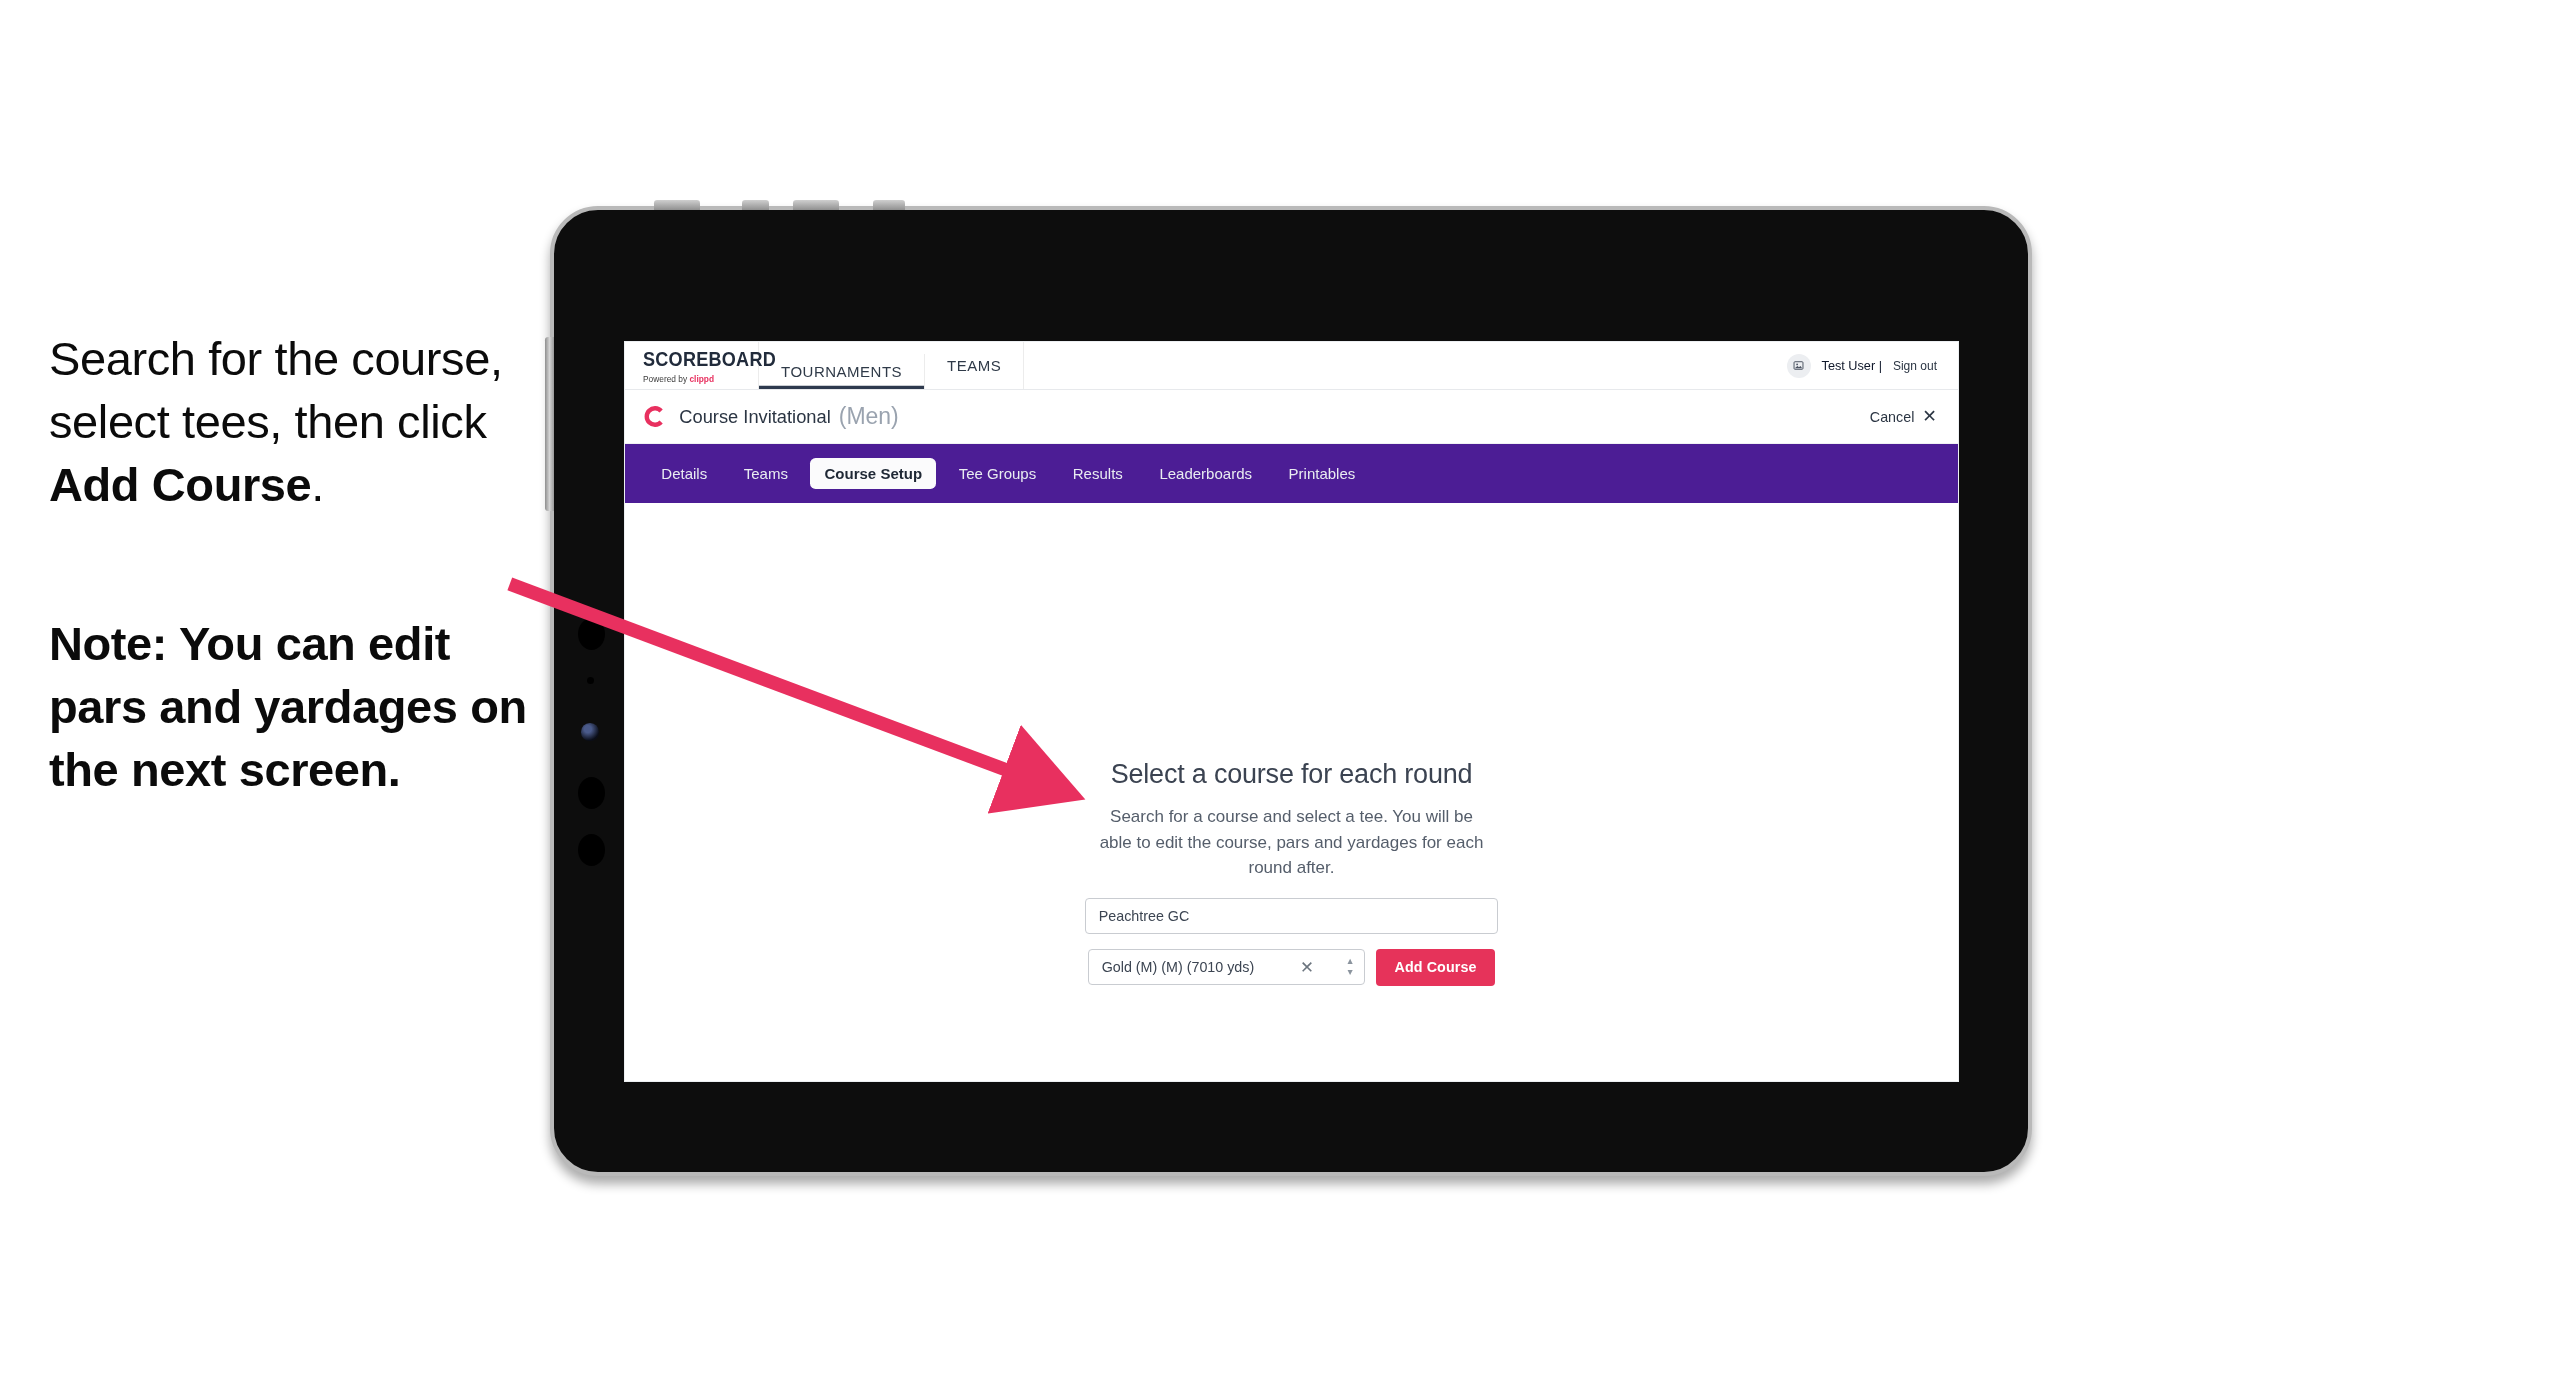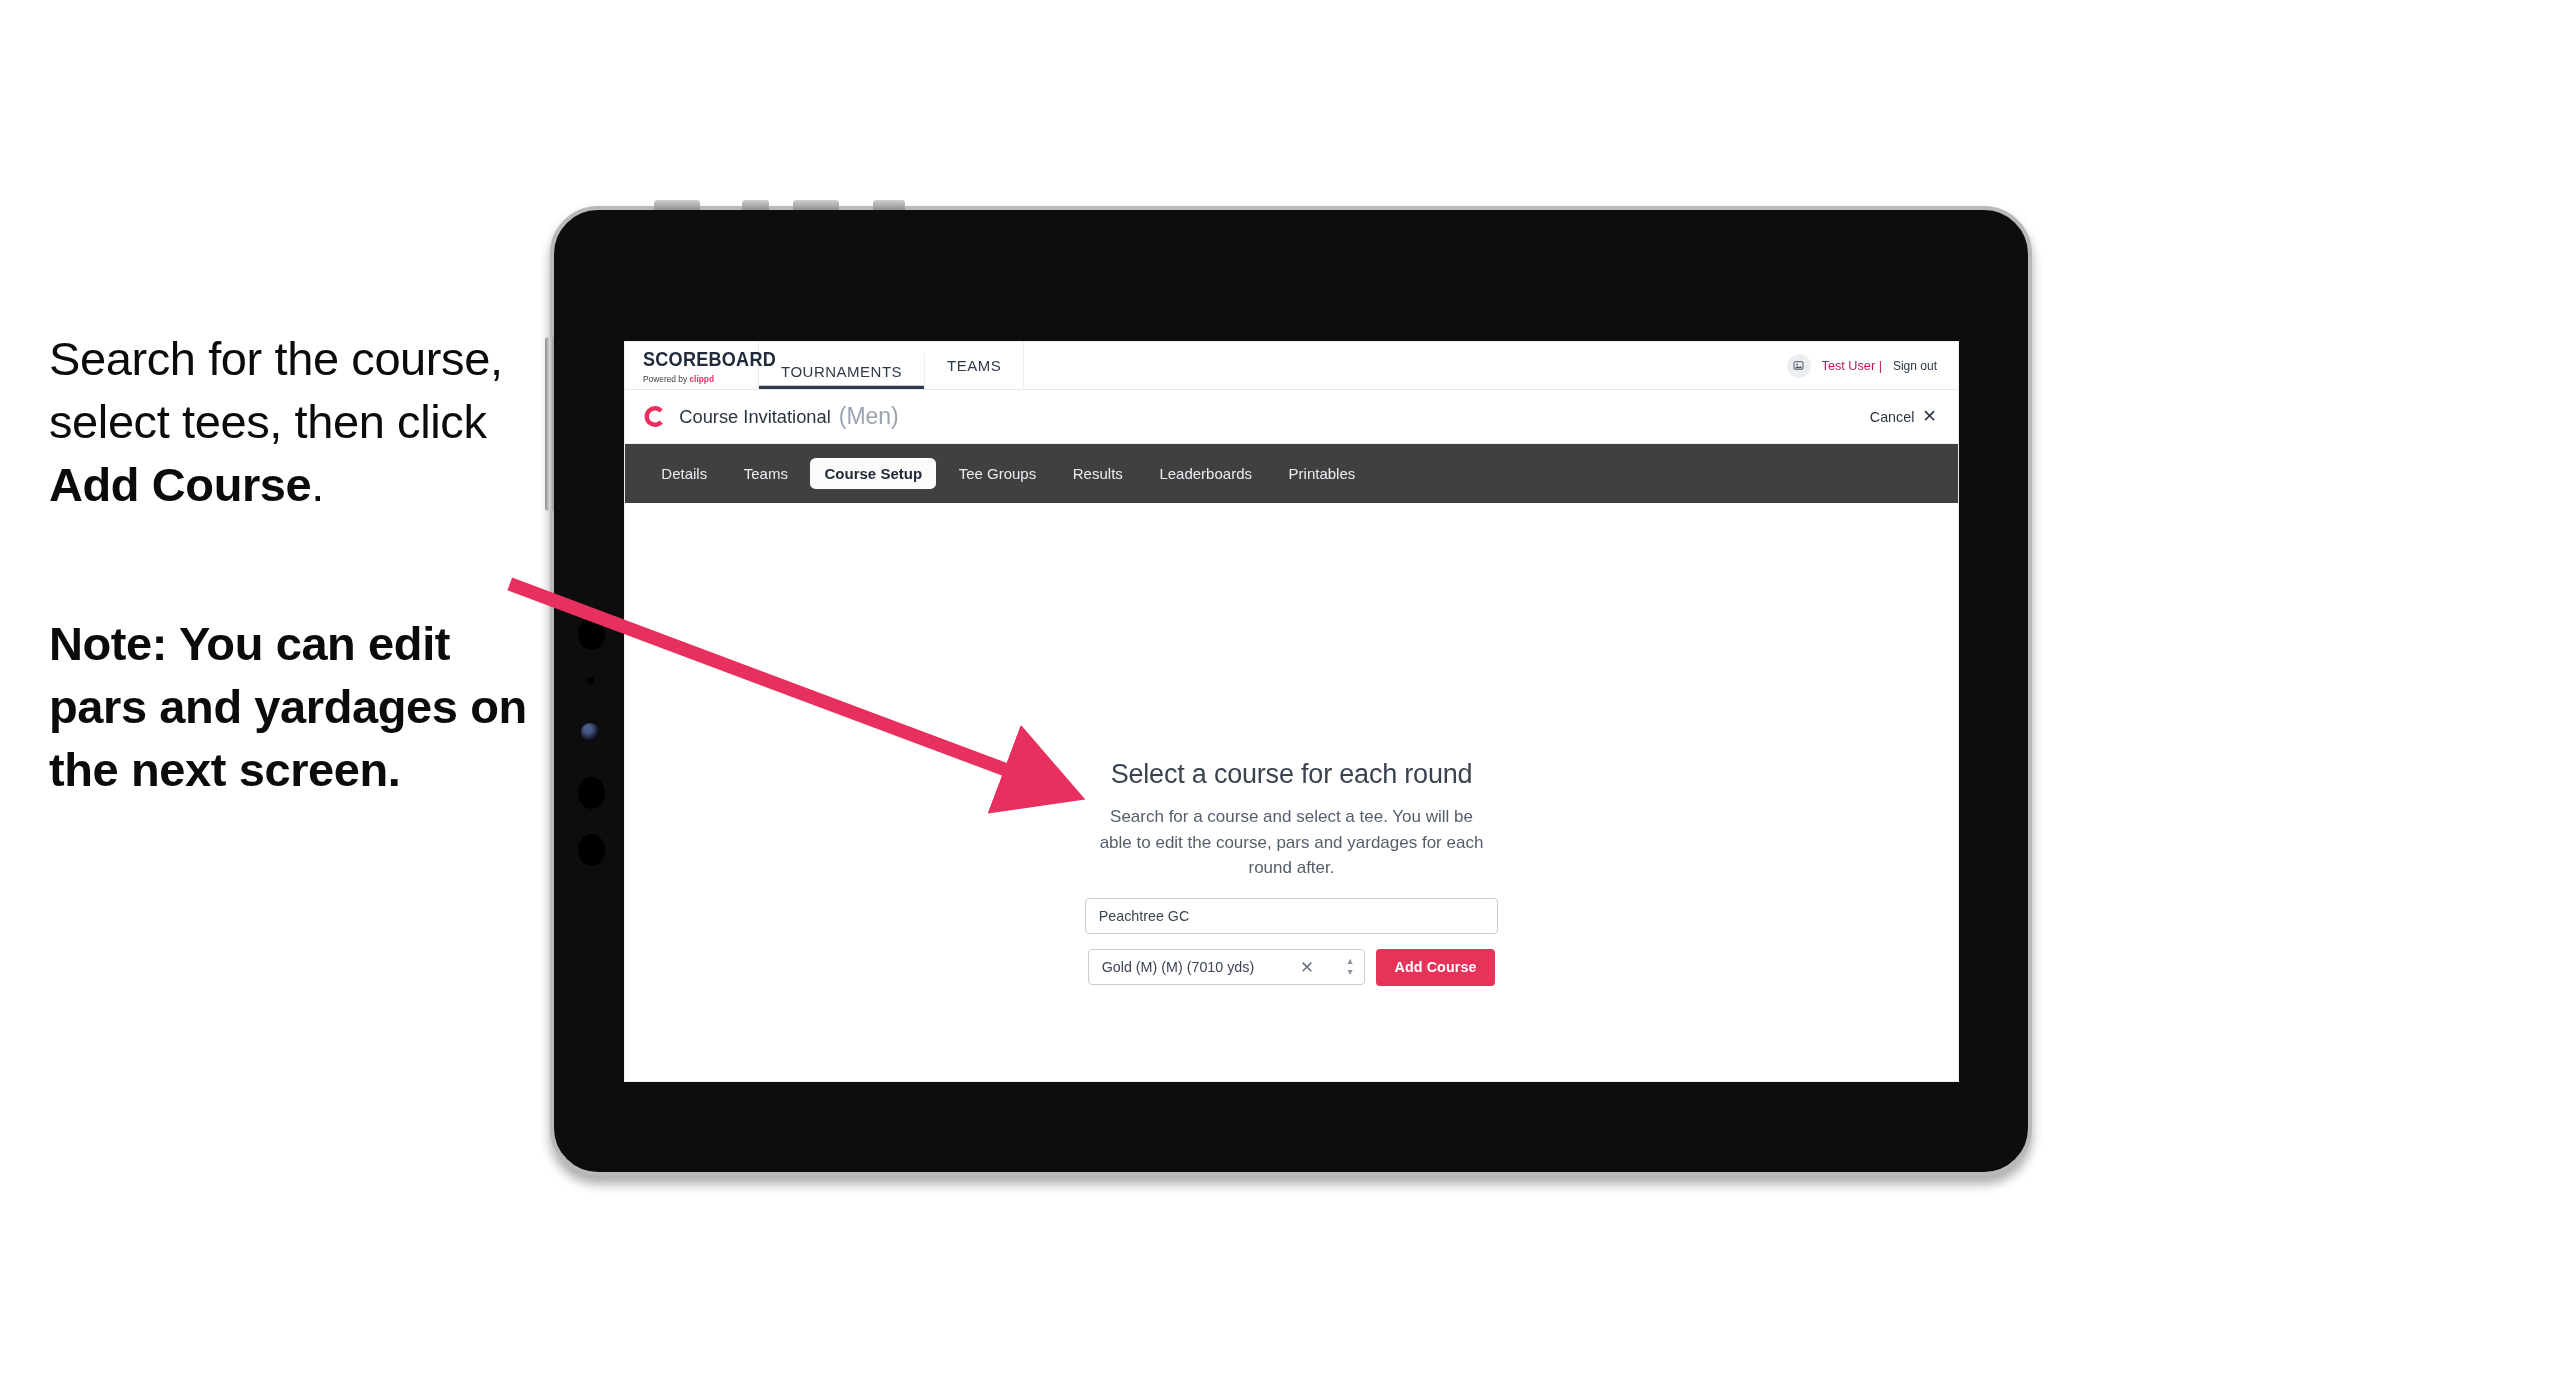--- a/index.html
+++ b/index.html
@@ -105,21 +105,21 @@
 
   .appbar-right {
     margin-left:auto; display:flex; align-items:center;
     padding-right: 21px; gap: 11px;
   }
   .avatar {
     width: 24px; height: 24px; border-radius: 50%;
     background: #eceef1; display:flex; align-items:center; justify-content:center;
   }
   .avatar svg { width:11px; height:11px; }
-  .user-name { font-size: 12.7px; color:#be185d; }
+  .user-name { font-size: 12.7px; color:#0f172a; }
   .sign-out { font-size: 12px; color:#2b3543; }
 
   
   .title-row {
     height: 54px; background:#ffffff;
     display:flex; align-items:center;
     padding: 0 21px 0 19px;
     border-bottom: 0.8px solid #f0f1f3;
   }
   .c-mark {
@@ -130,21 +130,21 @@
   .t-name { font-size: 18.3px; color:#2b3543; }
   .t-cat  { font-size: 23px; color:#9aa3af; margin-left: 8px; }
   .cancel {
     margin-left:auto; display:flex; align-items:center; gap:8px;
     font-size: 14.3px; color:#2b3543;
   }
   .cancel .x { font-size: 17.5px; line-height: 1; }
 
   
   .subnav {
-    height: 59px; background:#404040;
+    height: 59px; background:#4c1d95;
     display:flex; align-items:center; padding-left: 22px; gap: 8px;
   }
   .subnav-item {
     font-size: 15px; color:#e9ecf1; padding: 7.2px 14.3px; border-radius: 5.6px;
   }
   .subnav-item.active {
     background:#fbfbfc; color:#1f2835; font-weight: 700;
   }
 
   

